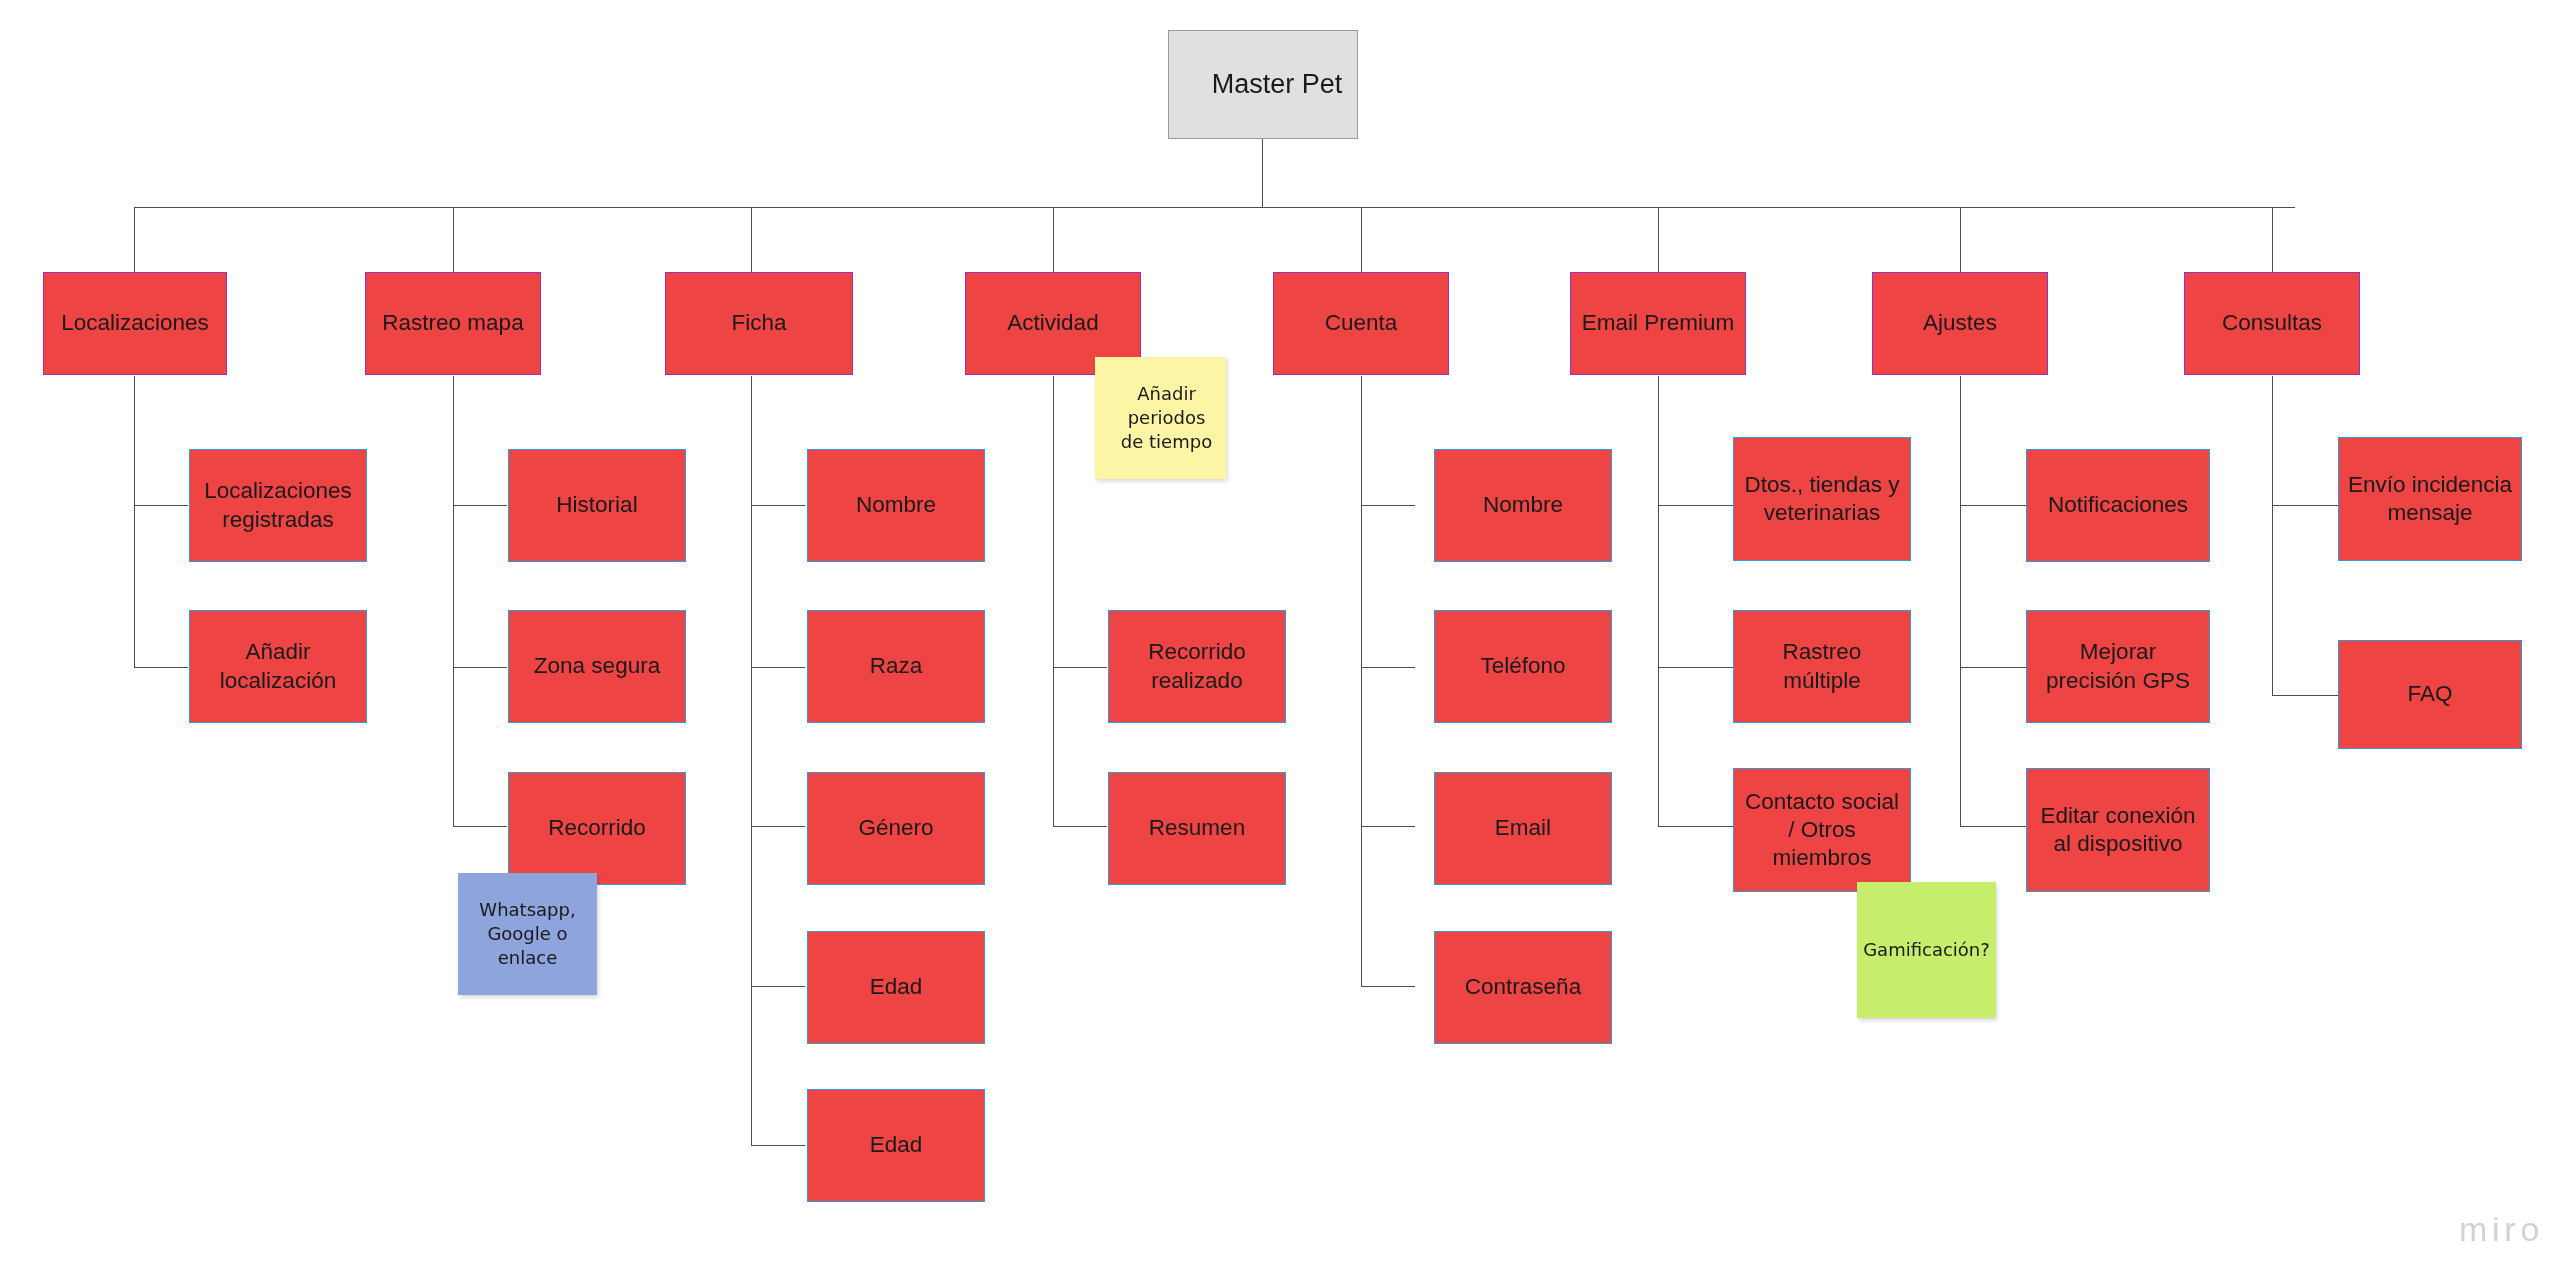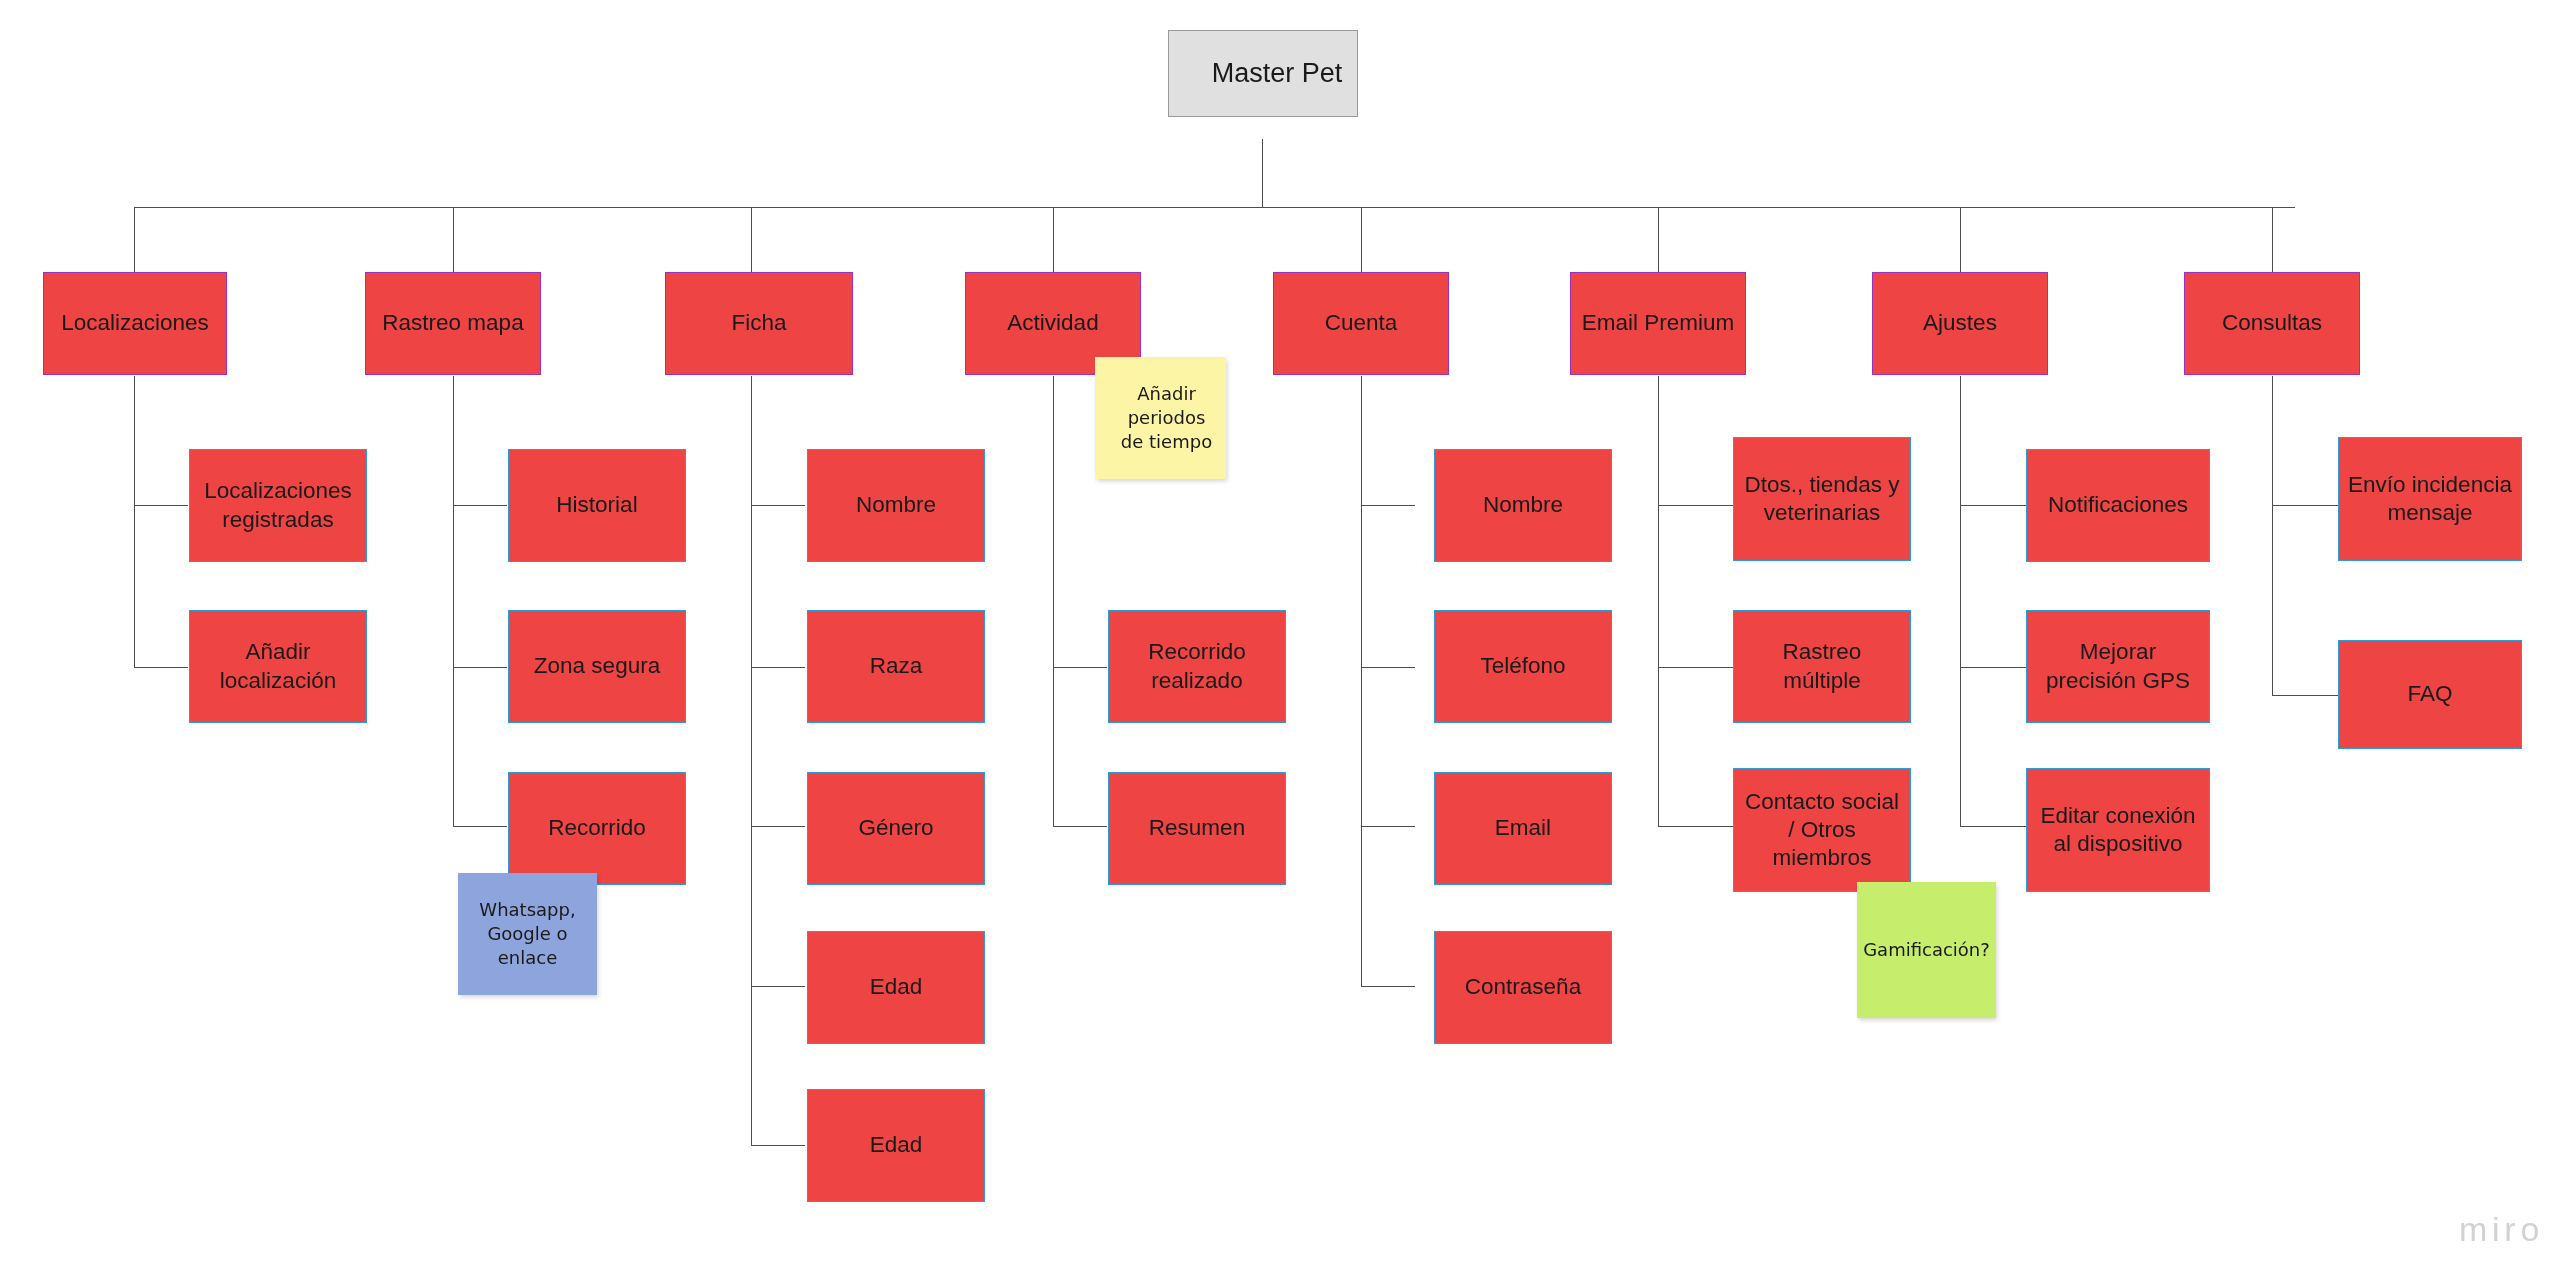--- a/index.html
+++ b/index.html
@@ -123,21 +123,21 @@
 
   <div class="line v" style="left:1960px; top:376px; height:451px;"></div>
   <div class="line h" style="left:1960px; top:505px; width:66px;"></div>
   <div class="line h" style="left:1960px; top:667px; width:66px;"></div>
   <div class="line h" style="left:1960px; top:826px; width:66px;"></div>
 
   <div class="line v" style="left:2272px; top:376px; height:319px;"></div>
   <div class="line h" style="left:2272px; top:505px; width:66px;"></div>
   <div class="line h" style="left:2272px; top:695px; width:66px;"></div>
 
-  <div class="node root-node" style="left:1168px; top:30px; width:190px; height:87px;padding-left:28px;">
+  <div class="node root-node" style="left:1168px; top:30px; width:190px; height:109px;padding-left:28px;">
     <span>Master Pet</span>
   </div>
 
   <div class="node level1-node" style="left:43px; top:272px; width:184px; height:103px;">
     <span>Localizaciones</span>
   </div>
   <div class="node level1-node" style="left:365px; top:272px; width:176px; height:103px;">
     <span>Rastreo mapa</span>
   </div>
   <div class="node level1-node" style="left:665px; top:272px; width:188px; height:103px;">

